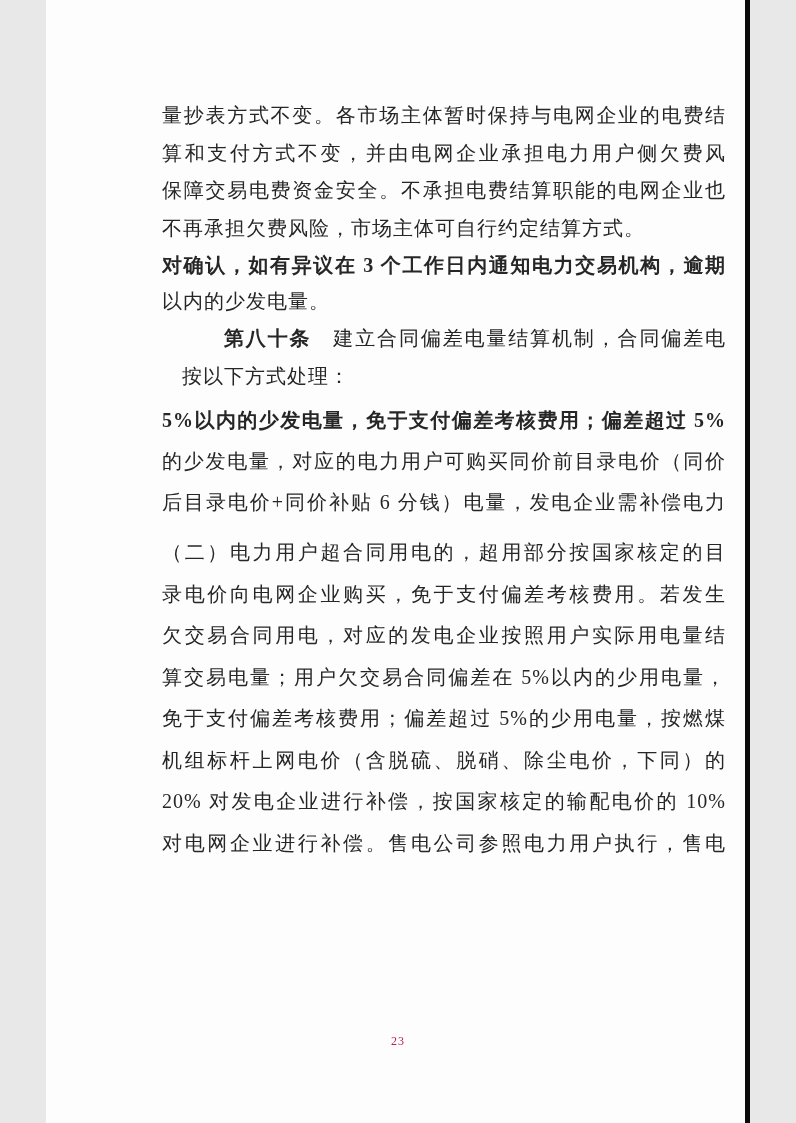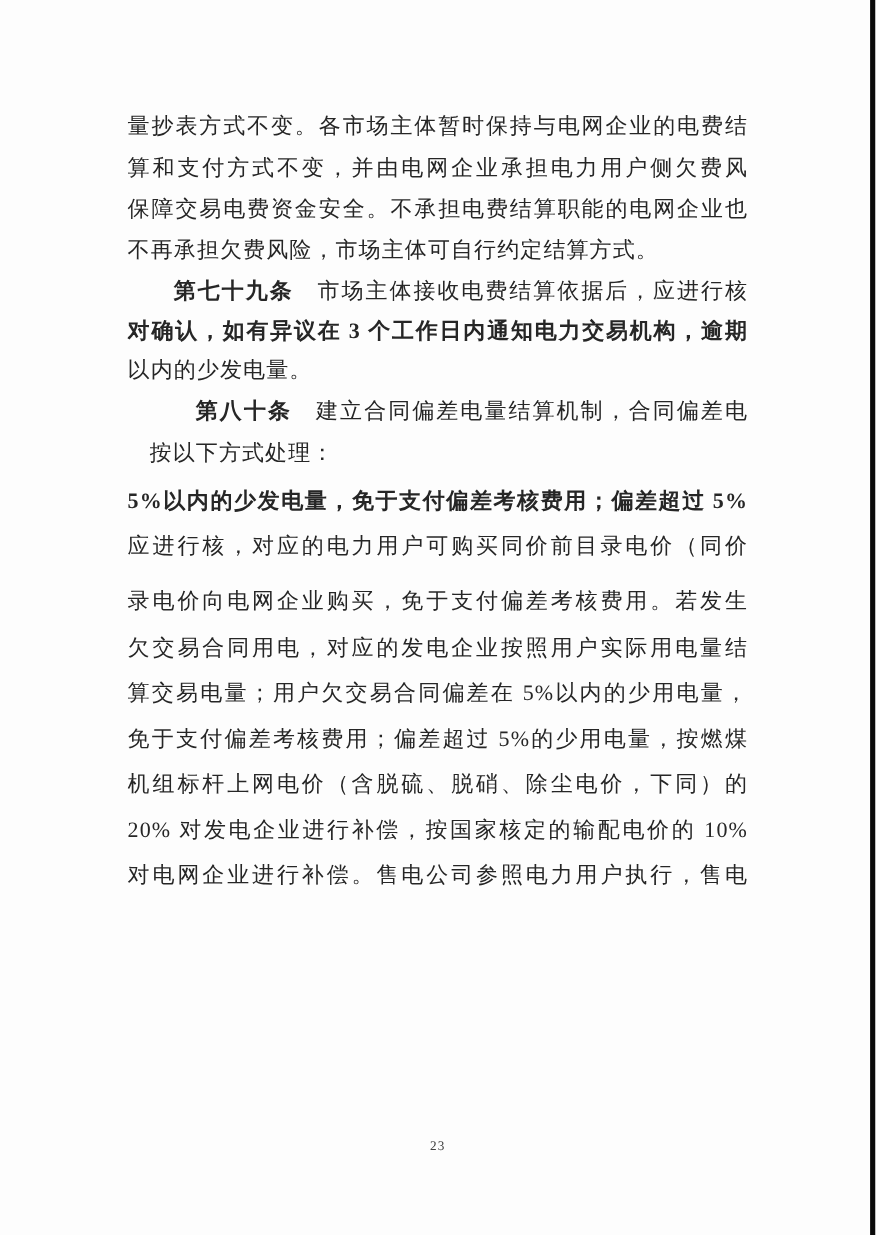--- a/index.html
+++ b/index.html
@@ -2,21 +2,21 @@
 <html><head>
 <meta charset="utf-8">
 <style>
   html, body {
     margin: 0;
     padding: 0;
     background: #e8e8e8;
   }
   .page {
     position: relative;
-    width: 796px;
+    width: 704px;
     height: 1123px;
     margin: 0 auto;
     background: #fdfdfd;
     overflow: hidden;
     font-family: "Liberation Serif", "DejaVu Serif", serif;
     color: #262626;
   }
   .scan-edge {
     position: absolute;
     top: 0;
@@ -48,49 +48,50 @@
   .line b {
     font-weight: bold;
   }
   .page-number {
     position: absolute;
     top: 1034px;
     left: 0;
     width: 100%;
     text-align: center;
     font-size: 12px;
-    color: #404040;
+    color: #be185d;
     letter-spacing: 1px;
   }
 </style>
 </head>
 <body>
 
 <div class="page">
   <main class="doc-body">
       <div class="para" style="margin-top: 0px;">
         <div class="line" style="height: 37.5px; line-height: 37.5px;"><span>量抄表方式不变。各市场主体暂时保持与电网企业的电费结</span></div>
         <div class="line" style="height: 37.5px; line-height: 37.5px;"><span>算和支付方式不变，并由电网企业承担电力用户侧欠费风险，</span></div>
         <div class="line" style="height: 37.5px; line-height: 37.5px;"><span>保障交易电费资金安全。不承担电费结算职能的电网企业也</span></div>
         <div class="line end" style="height: 37.5px; line-height: 37.5px;"><span>不再承担欠费风险，市场主体可自行约定结算方式。</span></div>
       </div>
       <div class="para" style="margin-top: 0px;">
-        <div class="line" style="height: 36px; line-height: 36px; text-indent: 42px;"><b>第七十九条</b><span>　市场主体接收电费结算依据后，应进行核</span></div>
         <div class="line" style="height: 36px; line-height: 36px; font-weight: bold;"><span>对确认，如有异议在 3 个工作日内通知电力交易机构，逾期</span></div>
         <div class="line end" style="height: 36px; line-height: 36px;"><span>以内的少发电量。</span></div>
       </div>
       <div class="para" style="margin-top: 0px; margin-left: 20px;">
         <div class="line" style="height: 38px; line-height: 38px; text-indent: 42px;"><b>第八十条</b><span>　建立合同偏差电量结算机制，合同偏差电量</span></div>
         <div class="line end" style="height: 38px; line-height: 38px;"><span>按以下方式处理：</span></div>
       </div>
       <div class="para" style="margin-top: 5px;">
         <div class="line" style="height: 41px; line-height: 41px; font-weight: bold;"><span>5%以内的少发电量，免于支付偏差考核费用；偏差超过 5%</span></div>
-        <div class="line" style="height: 41px; line-height: 41px;"><span>应进行核，对应的电力用户可购买同价前目录电价（同价</span></div>
+        <div class="line" style="height: 41px; line-height: 41px;"><span>的少发电量，对应的电力用户可购买同价前目录电价（同价</span></div>
+        <div class="line" style="height: 41px; line-height: 41px;"><span>后目录电价+同价补贴 6 分钱）电量，发电企业需补偿电力</span></div>
       </div>
       <div class="para" style="margin-top: 9px;">
+        <div class="line" style="height: 41.5px; line-height: 41.5px;"><span>（二）电力用户超合同用电的，超用部分按国家核定的目</span></div>
         <div class="line" style="height: 41.5px; line-height: 41.5px;"><span>录电价向电网企业购买，免于支付偏差考核费用。若发生</span></div>
         <div class="line" style="height: 41.5px; line-height: 41.5px;"><span>欠交易合同用电，对应的发电企业按照用户实际用电量结</span></div>
         <div class="line" style="height: 41.5px; line-height: 41.5px;"><span>算交易电量；用户欠交易合同偏差在 5%以内的少用电量，</span></div>
         <div class="line" style="height: 41.5px; line-height: 41.5px;"><span>免于支付偏差考核费用；偏差超过 5%的少用电量，按燃煤</span></div>
         <div class="line" style="height: 41.5px; line-height: 41.5px;"><span>机组标杆上网电价（含脱硫、脱硝、除尘电价，下同）的</span></div>
         <div class="line" style="height: 41.5px; line-height: 41.5px;"><span>20% 对发电企业进行补偿，按国家核定的输配电价的 10%</span></div>
         <div class="line" style="height: 41.5px; line-height: 41.5px;"><span>对电网企业进行补偿。售电公司参照电力用户执行，售电</span></div>
       </div>
     </main>
   <div class="page-number">23</div>

